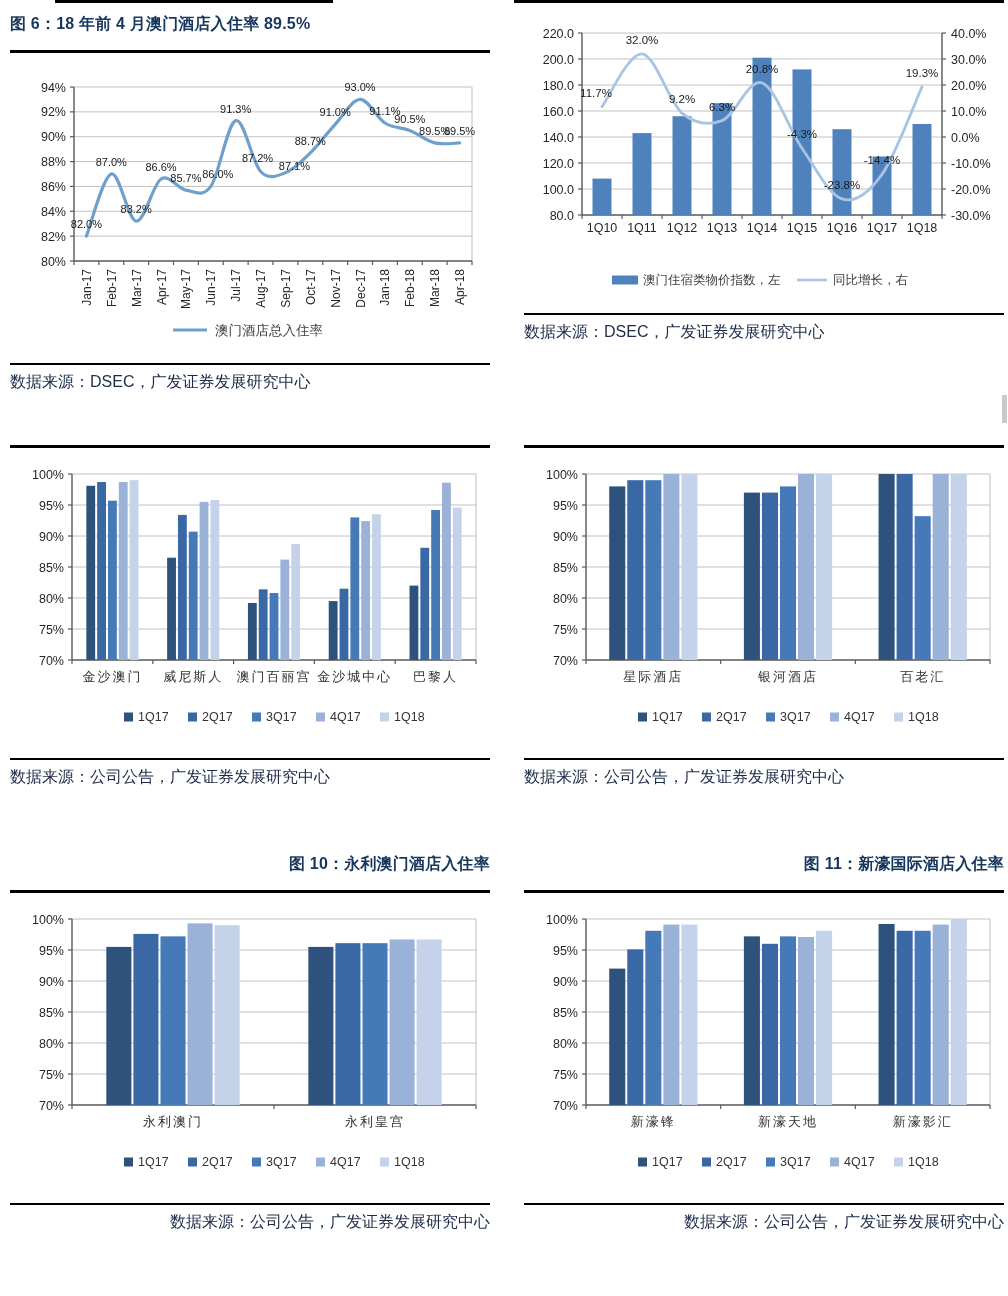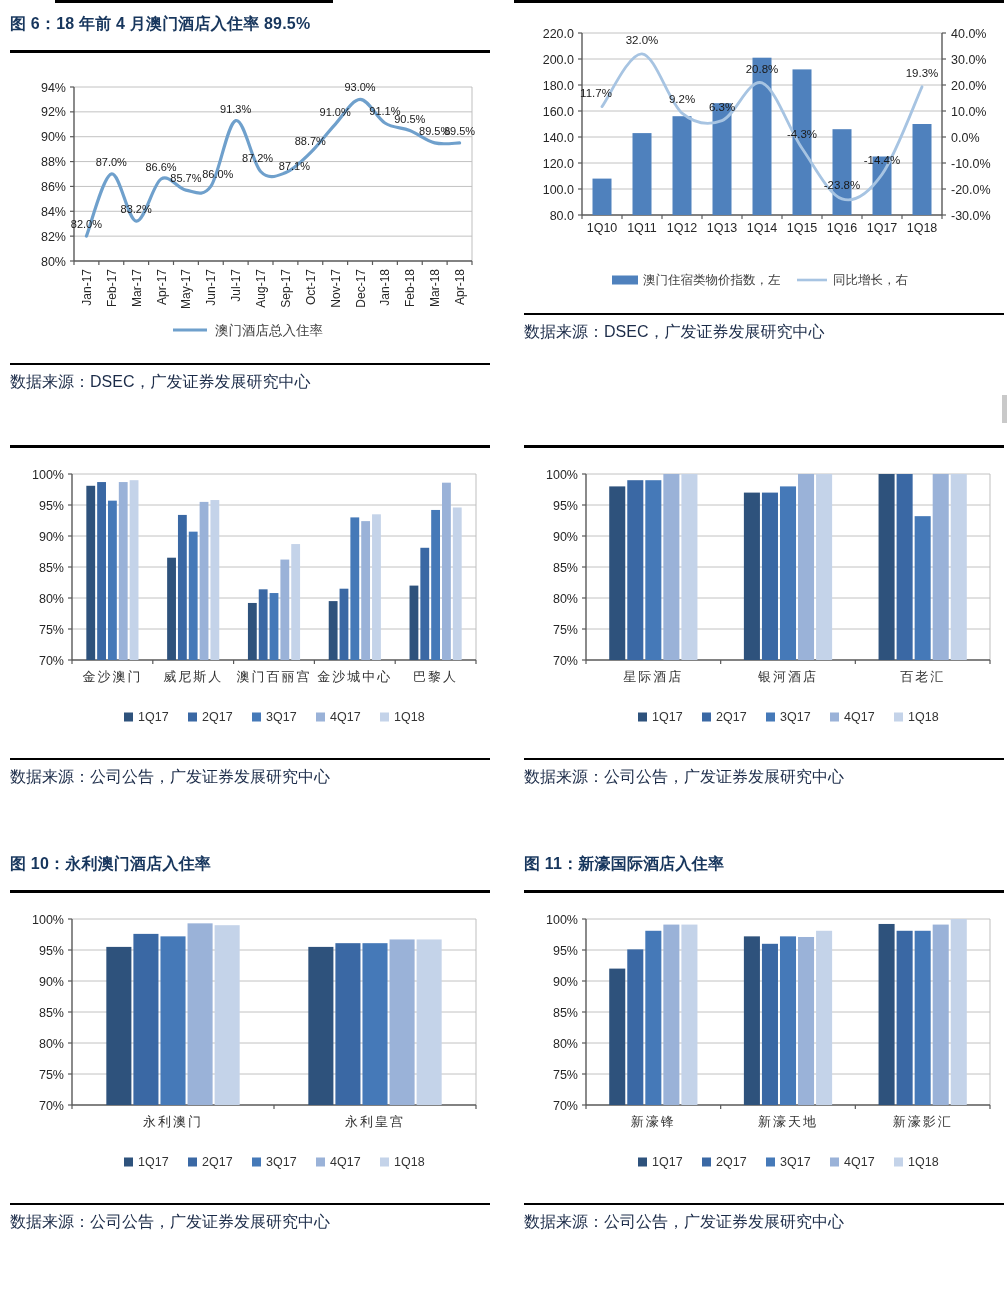--- a/index.html
+++ b/index.html
@@ -5,21 +5,21 @@
   * { margin:0; padding:0; box-sizing:border-box; }
   html,body { width:1008px; height:1296px; background:#FFFFFF; overflow:hidden;
               font-family:"Liberation Sans", sans-serif; }
   .page { position:relative; width:1008px; height:1296px; padding:0 0 0 10px; }
   .crop-frag { position:absolute; top:0; height:3px; background:#000; }
   .crop-frag.left { left:55px; width:278px; }
   .crop-frag.right { left:514px; width:470px; }
   .scroll-frag { position:absolute; left:1002px; top:395px; width:5px; height:28px; background:#C9C9C9; }
   .grid { display:grid; grid-template-columns:480px 480px; column-gap:34px; }
   section.panel { margin-bottom:48px; }
-  section.panel:nth-child(5), section.panel:nth-child(6){ margin-bottom:17px; }
+  section.panel:nth-child(5), section.panel:nth-child(6){ margin-bottom:17px;text-align:right; }
   .panel-title { font-size:16px; line-height:28px; font-weight:700; color:#17365D;
                  padding:10px 0 12px 0; letter-spacing:0.2px; }
   .rule-thick { height:3px; background:#000; }
   .rule-thin  { height:2px; background:#000; }
   .chart { display:block; width:480px; height:300px; margin:0 0 10px 0; }
   .source { font-size:16px; line-height:19px; color:#1B2B48; padding:7px 0 6px 0; }
 </style>
 </head>
 <body>
 

